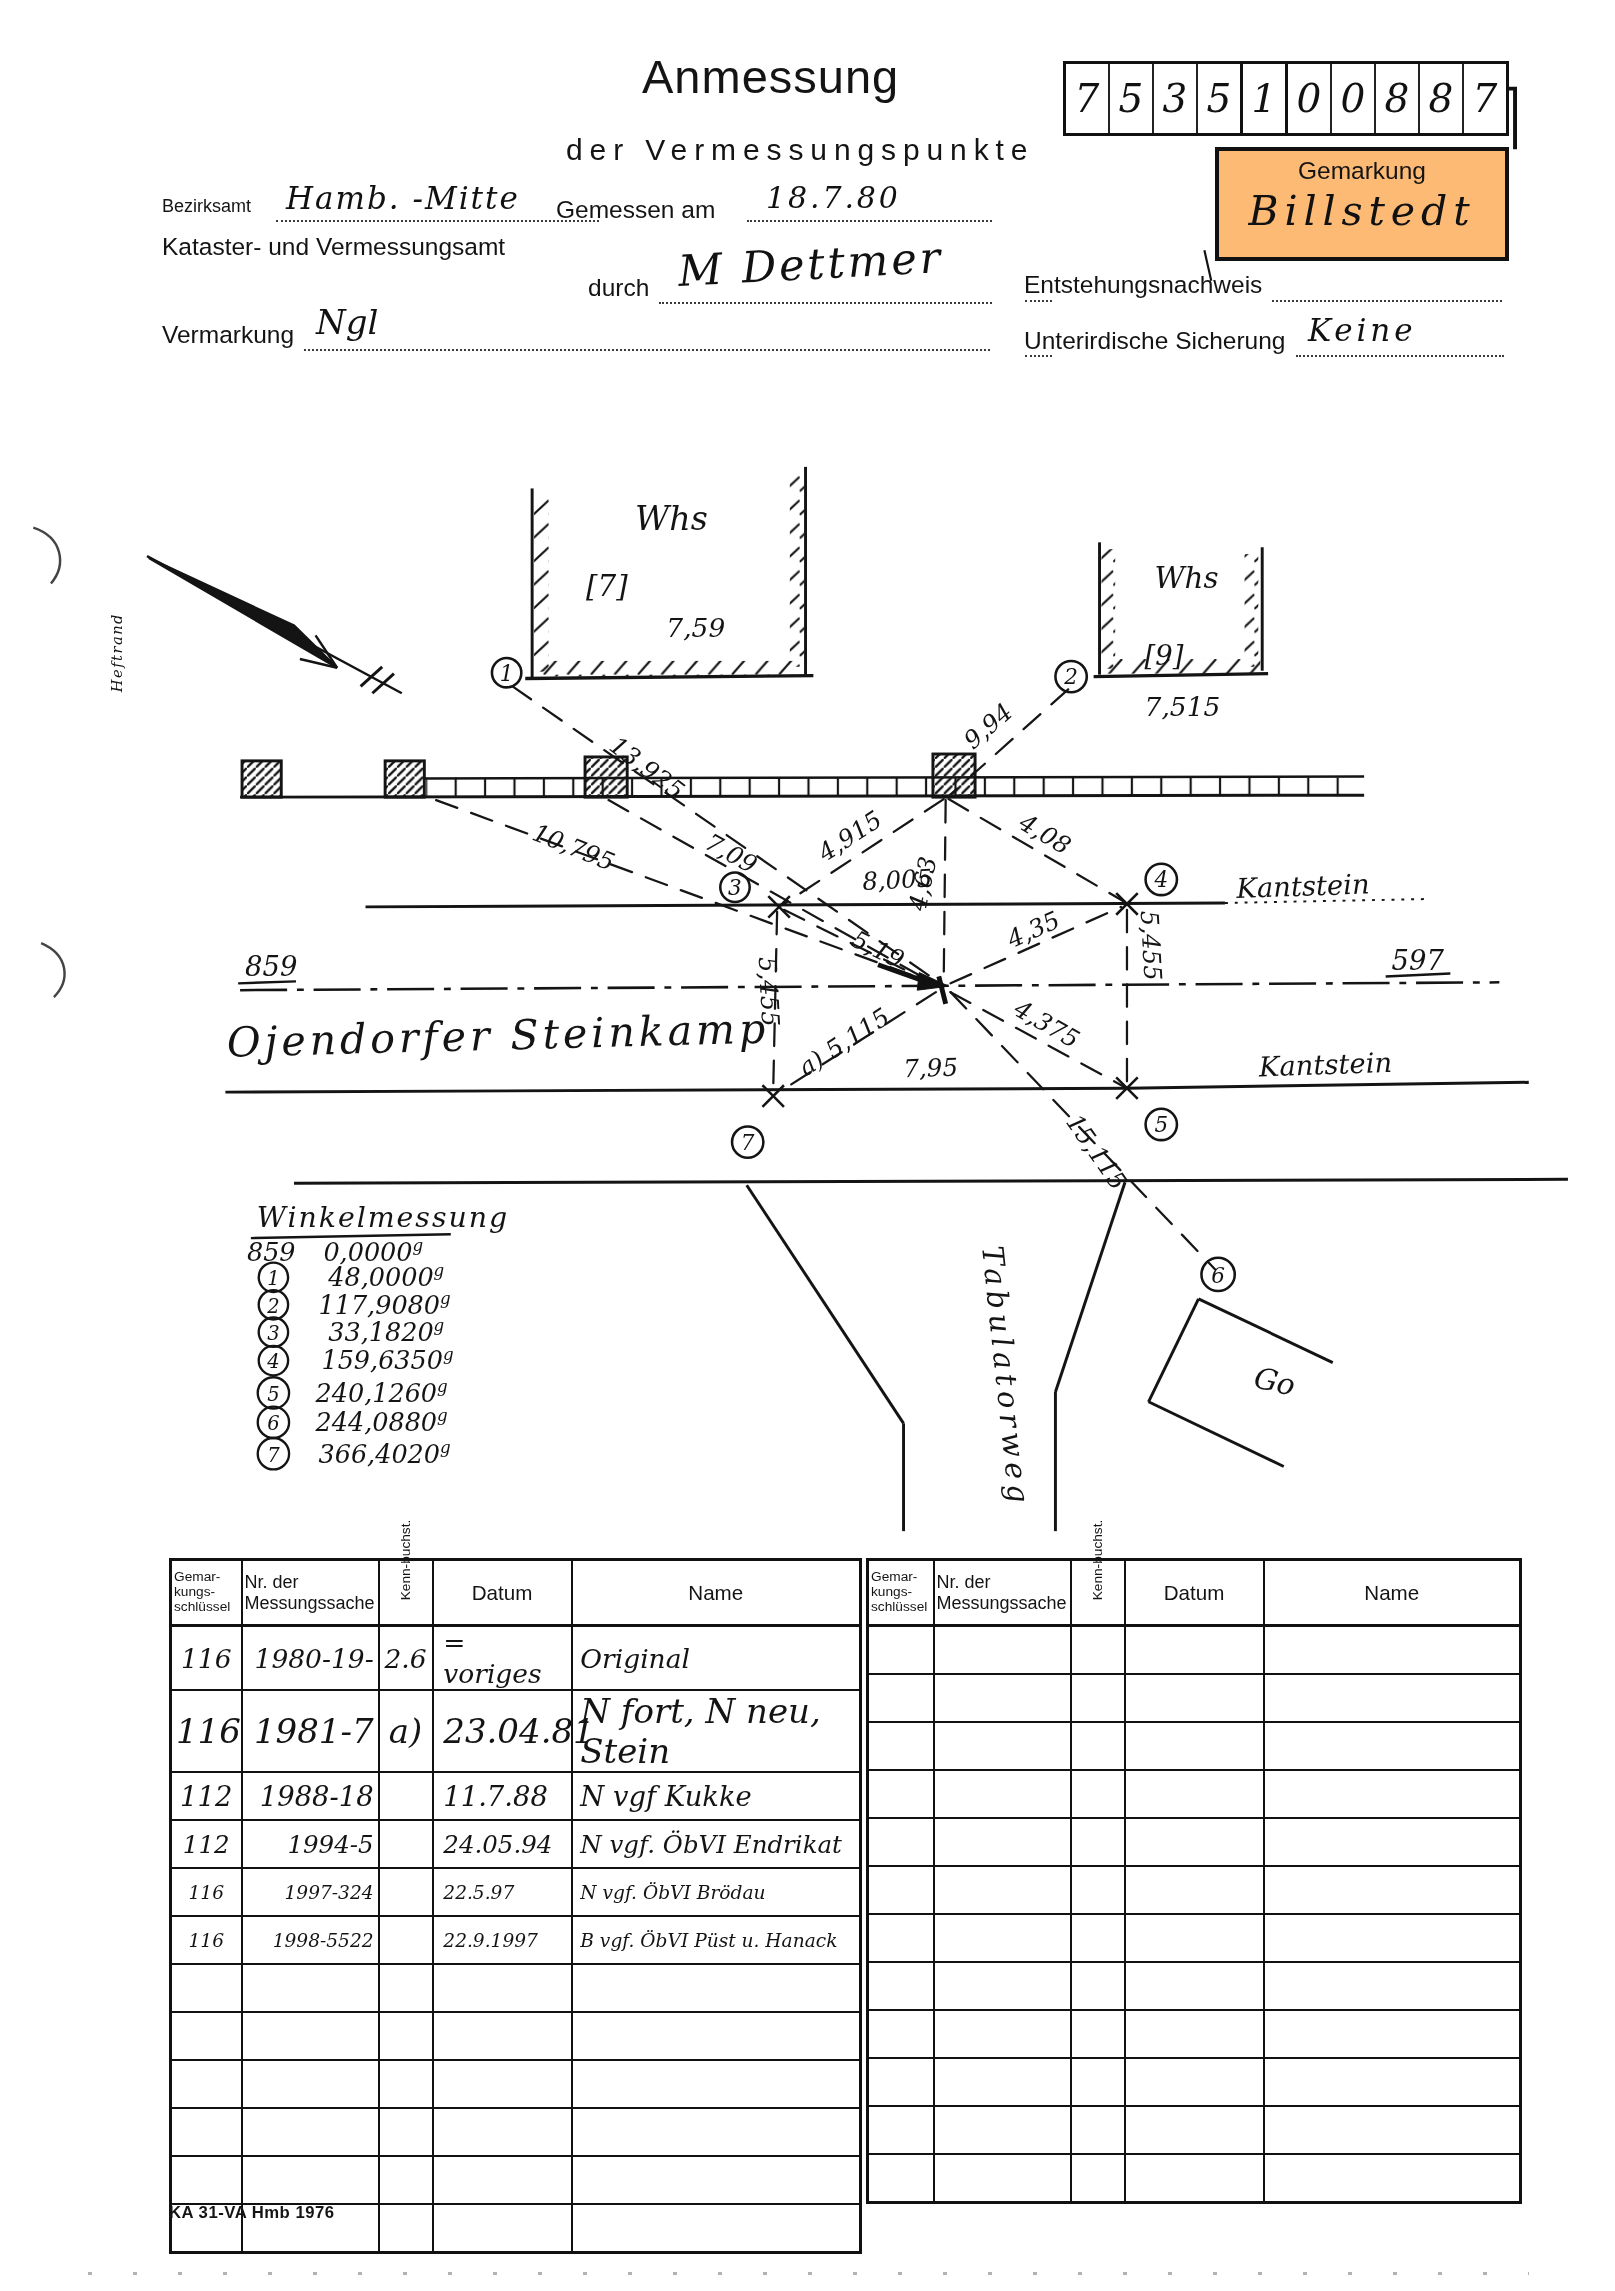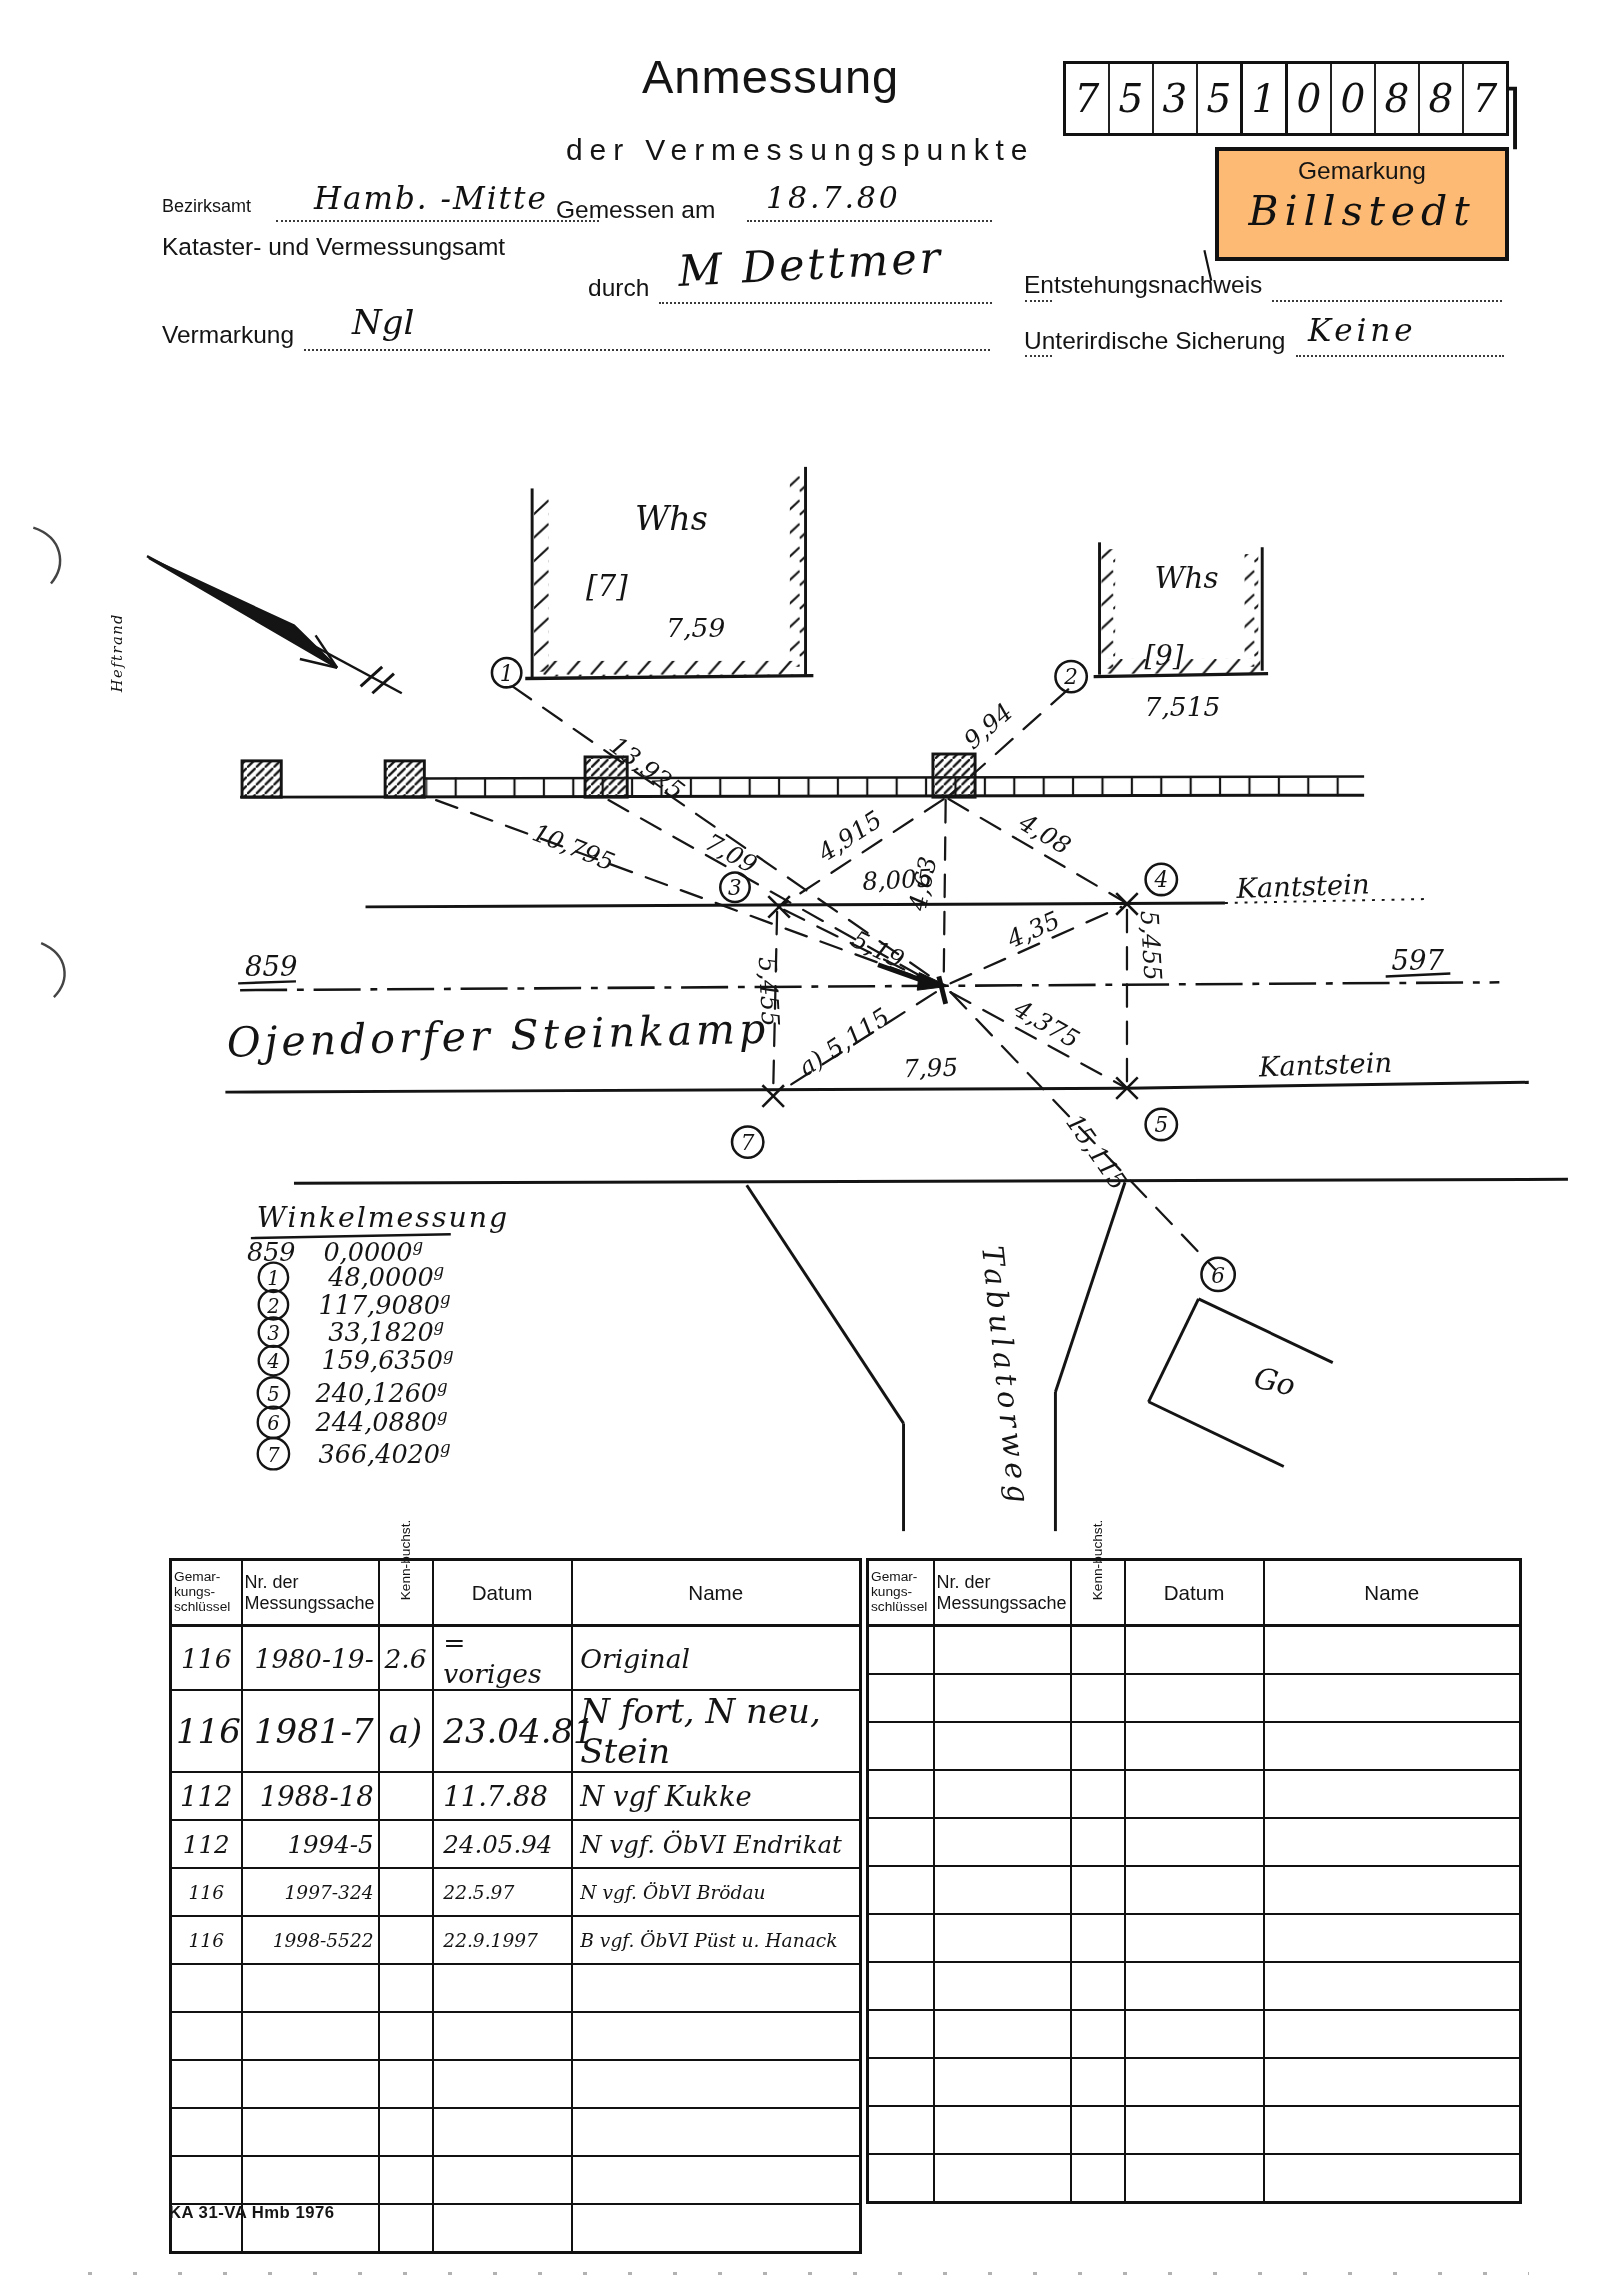--- a/index.html
+++ b/index.html
@@ -269,38 +269,38 @@
     <span>7</span>
   </div>
 </div>
 
 <div class="abs z2 gembox" style="left:1215px;top:147px;width:286px;height:106px;">
   <div class="print" style="font-size:24.5px;margin-top:5.9px;">Gemarkung</div>
   <div class="hw" style="font-size:41px;letter-spacing:5.9px;margin-top:2px;">Billstedt</div>
 </div>
 
 <div class="abs z2 print" style="left:162px;top:196px;font-size:18px;">Bezirksamt</div>
-<div class="abs z2 hw" style="left:286px;top:180px;font-size:31px;letter-spacing:2px;margin-left:28px;">Hamb. -Mitte</div>
+<div class="abs z2 hw" style="left:286px;top:180px;font-size:31px;letter-spacing:2px;">Hamb. -Mitte</div>
 <div class="abs z2 dot" style="left:276px;top:220px;width:323px;"></div>
 <div class="abs z2 print" style="left:162px;top:233px;font-size:24.5px;">Kataster- und Vermessungsamt</div>
 
 <div class="abs z2 print" style="left:556px;top:196px;font-size:24.5px;">Gemessen am</div>
 <div class="abs z2 hw" style="left:766px;top:180px;font-size:30px;letter-spacing:2.9px;">18.7.80</div>
 <div class="abs z2 dot" style="left:747px;top:220px;width:245px;"></div>
 
 <div class="abs z2 print" style="left:588px;top:274px;font-size:24.5px;">durch</div>
 <div class="abs z2 hw" style="left:678px;top:239px;font-size:43px;transform:rotate(-3deg);letter-spacing:2.9px;">M Dettmer</div>
 <div class="abs z2 dot" style="left:659px;top:302px;width:333px;"></div>
 
 <div class="abs z2 print" style="left:1024px;top:271px;font-size:24.5px;">Entstehungsnachweis</div>
 <div class="abs z2 dot" style="left:1272px;top:300px;width:230px;"></div>
 <div class="abs z2 dot" style="left:1025px;top:300px;width:27.4px;"></div>
 
 <div class="abs z2 print" style="left:162px;top:321px;font-size:24.5px;">Vermarkung</div>
-<div class="abs z2 hw" style="left:316px;top:302px;font-size:34px;margin-left:36px;">Ngl</div>
+<div class="abs z2 hw" style="left:316px;top:302px;font-size:34px;">Ngl</div>
 <div class="abs z2 dot" style="left:304px;top:349px;width:686px;"></div>
 
 <div class="abs z2 print" style="left:1024px;top:327px;font-size:24.5px;">Unterirdische Sicherung</div>
 <div class="abs z2 hw" style="left:1308px;top:312px;font-size:31px;letter-spacing:3.9px;">Keine</div>
 <div class="abs z2 dot" style="left:1296px;top:355px;width:208px;"></div>
 <div class="abs z2 dot" style="left:1025px;top:355px;width:27.4px;"></div>
 
 <table class="abs z2 vt" style="left:169px;top:1558px;width:693px;">
   <colgroup>
       <col style="width:71px">

